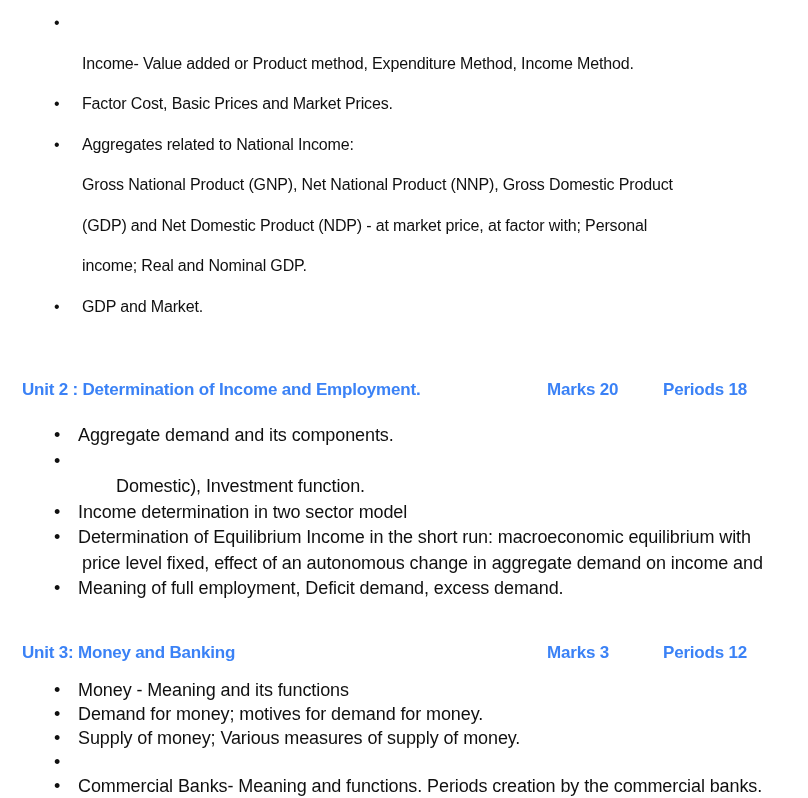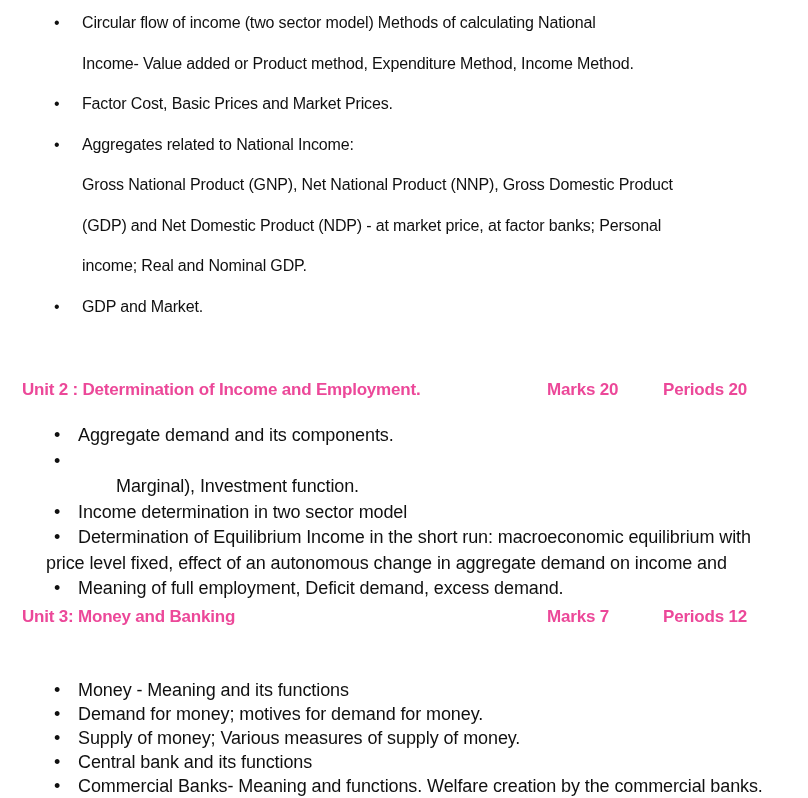--- a/index.html
+++ b/index.html
@@ -24,127 +24,125 @@
   .sec2 .row { height: 25.5px; line-height: 25.5px; }
 
   
   .sec3 { top: 678px; font-size: 18px; letter-spacing: -0.1px; }
   .sec3 .row { height: 24px; line-height: 24px; }
 
   .row { position: relative; padding-left: 82px; white-space: nowrap; }
   .sec2 .row, .sec3 .row { padding-left: 78px; }
   .bullet { position: absolute; left: 54px; top: 0; }
   .sec2 .row.deep { padding-left: 116px; }
-  .sec2 .row.cont2 { padding-left: 46px; }
+  .sec2 .row.cont2 { padding-left: 82px; }
 
   
   .heading {
     position: absolute; left: 0; right: 0;
     height: 21px; line-height: 21px;
-    font-size: 17px; font-weight: bold; color: #ec4899;
+    font-size: 17px; font-weight: bold; color: #3b82f6;
     letter-spacing: -0.2px;
   }
   .h2 { top: 379px; }
-  .h3 { top: 606px; }
+  .h3 { top: 642px; }
   .heading .title   { position: absolute; left: 22px;  top: 0; white-space: nowrap; }
   .heading .marks   { position: absolute; left: 547px; top: 0; white-space: nowrap; }
   .heading .periods { position: absolute; left: 663px; top: 0; white-space: nowrap; }
 </style>
 </head>
 <body>
 
 <div class="page">
 
   <section class="sec sec1">
     <div class="row">
       <span class="bullet">•</span>
-      <span>Circular flow of income (two sector model) Methods of calculating National</span>
     </div>
     <div class="row">
       <span>Income- Value added or Product method, Expenditure Method, Income Method.</span>
     </div>
     <div class="row">
       <span class="bullet">•</span>
       <span>Factor Cost, Basic Prices and Market Prices.</span>
     </div>
     <div class="row">
       <span class="bullet">•</span>
       <span>Aggregates related to National Income:</span>
     </div>
     <div class="row">
       <span>Gross National Product (GNP), Net National Product (NNP), Gross Domestic Product</span>
     </div>
     <div class="row">
-      <span>(GDP) and Net Domestic Product (NDP) - at market price, at factor banks; Personal</span>
+      <span>(GDP) and Net Domestic Product (NDP) - at market price, at factor with; Personal</span>
     </div>
     <div class="row">
       <span>income; Real and Nominal GDP.</span>
     </div>
     <div class="row">
       <span class="bullet">•</span>
       <span>GDP and Market.</span>
     </div>
   </section>
 
   <div class="heading h2">
     <span class="title">Unit 2 : Determination of Income and Employment.</span>
     <span class="marks">Marks 20</span>
-    <span class="periods">Periods 20</span>
+    <span class="periods">Periods 18</span>
   </div>
 
   <section class="sec sec2">
     <div class="row">
       <span class="bullet">•</span>
       <span>Aggregate demand and its components.</span>
     </div>
     <div class="row">
       <span class="bullet">•</span>
     </div>
     <div class="row deep">
-      <span>Marginal), Investment function.</span>
+      <span>Domestic), Investment function.</span>
     </div>
     <div class="row">
       <span class="bullet">•</span>
       <span>Income determination in two sector model</span>
     </div>
     <div class="row">
       <span class="bullet">•</span>
       <span>Determination of Equilibrium Income in the short run: macroeconomic equilibrium with</span>
     </div>
     <div class="row cont2">
       <span>price level fixed, effect of an autonomous change in aggregate demand on income and</span>
     </div>
     <div class="row">
       <span class="bullet">•</span>
       <span>Meaning of full employment, Deficit demand, excess demand.</span>
     </div>
   </section>
 
   <div class="heading h3">
     <span class="title">Unit 3: Money and Banking</span>
-    <span class="marks">Marks 7</span>
+    <span class="marks">Marks 3</span>
     <span class="periods">Periods 12</span>
   </div>
 
   <section class="sec sec3">
     <div class="row">
       <span class="bullet">•</span>
       <span>Money - Meaning and its functions</span>
     </div>
     <div class="row">
       <span class="bullet">•</span>
       <span>Demand for money; motives for demand for money.</span>
     </div>
     <div class="row">
       <span class="bullet">•</span>
       <span>Supply of money; Various measures of supply of money.</span>
     </div>
     <div class="row">
       <span class="bullet">•</span>
-      <span>Central bank and its functions</span>
     </div>
     <div class="row">
       <span class="bullet">•</span>
-      <span>Commercial Banks- Meaning and functions. Welfare creation by the commercial banks.</span>
+      <span>Commercial Banks- Meaning and functions. Periods creation by the commercial banks.</span>
     </div>
   </section>
 
 </div>
 
 </body></html>

